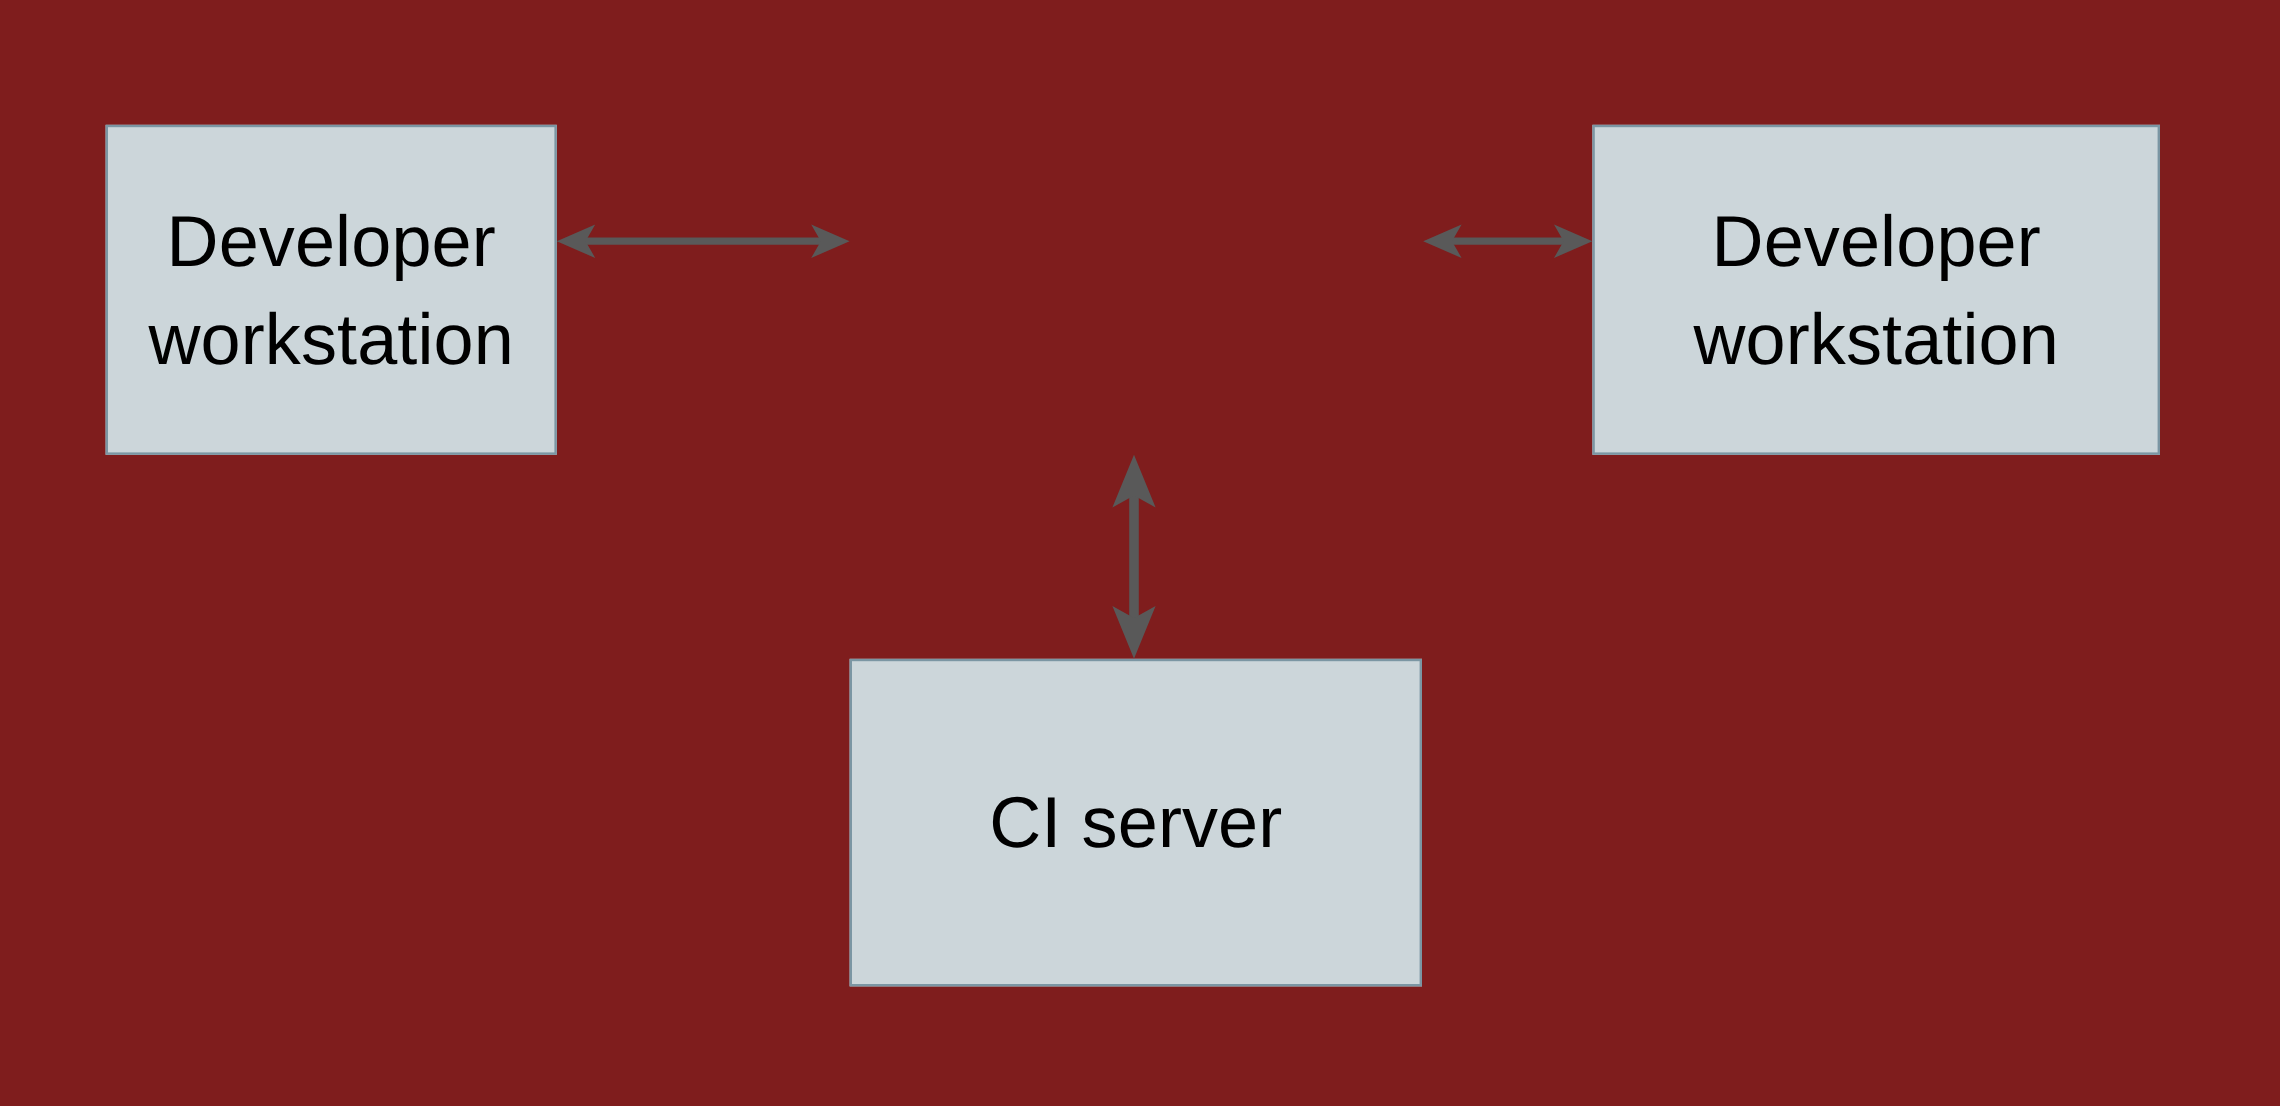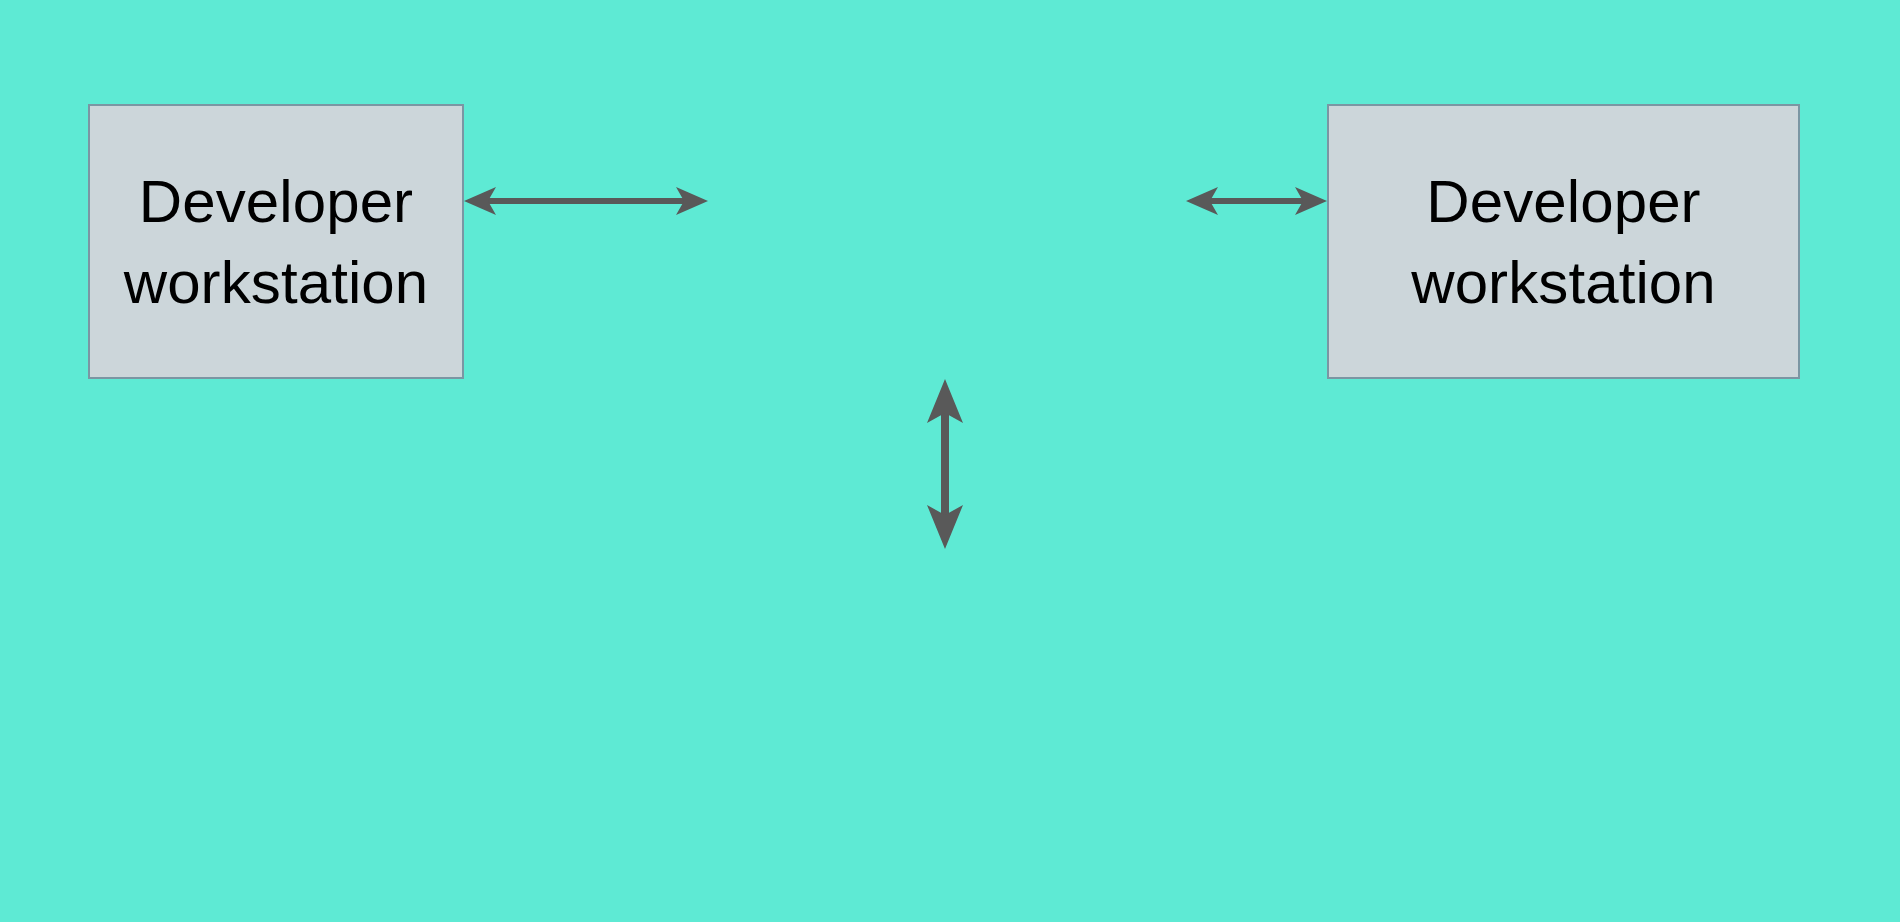--- a/index.html
+++ b/index.html
@@ -8,21 +8,21 @@
     padding: 0;
     background: #ffffff;
   }
   body {
     font-family: "Liberation Sans", sans-serif;
   }
   #canvas {
     position: relative;
     width: 1900px;
     height: 922px;
-    background: #5eead4;
+    background: #7f1d1d;
     overflow: hidden;
   }
   .node {
     position: absolute;
     box-sizing: border-box;
     background: #ccd6da;
     border: 2px solid #7b96a3;
     display: flex;
     align-items: center;
     justify-content: center;
@@ -65,20 +65,23 @@
     <span class="node-label">Developer
 workstation</span>
   </div>
 
 
   <div class="node" id="node-dev-right">
     <span class="node-label">Developer
 workstation</span>
   </div>
 
+  <div class="node" id="node-ci">
+    <span class="node-label">CI server</span>
+  </div>
 
   <div class="connector" id="conn-left">
     <svg width="248" height="50" viewBox="0 0 248 50">
       <line x1="18" y1="25" x2="230" y2="25" stroke="#595959" stroke-width="6"></line>
       <path d="M 2 25 L 34 11 L 26 25 L 34 39 Z" fill="#595959"></path>
       <path d="M 246 25 L 214 11 L 222 25 L 214 39 Z" fill="#595959"></path>
     </svg>
   </div>
 
   <div class="connector" id="conn-right">

